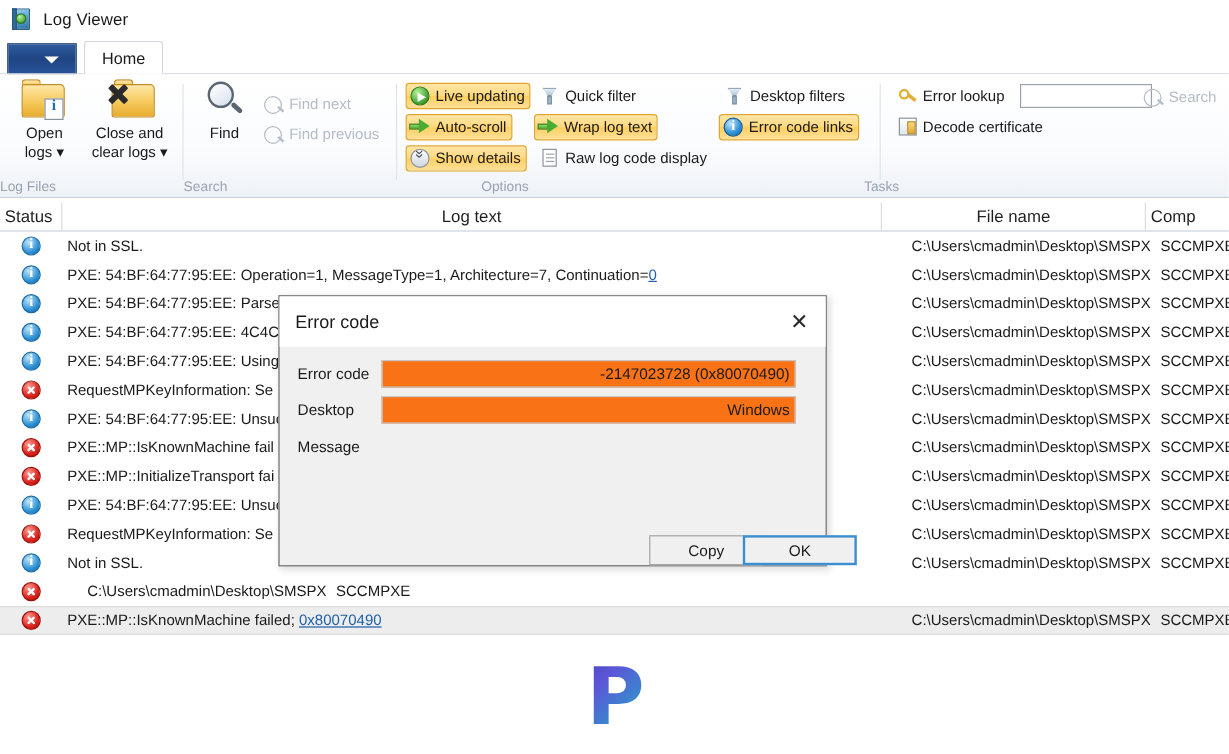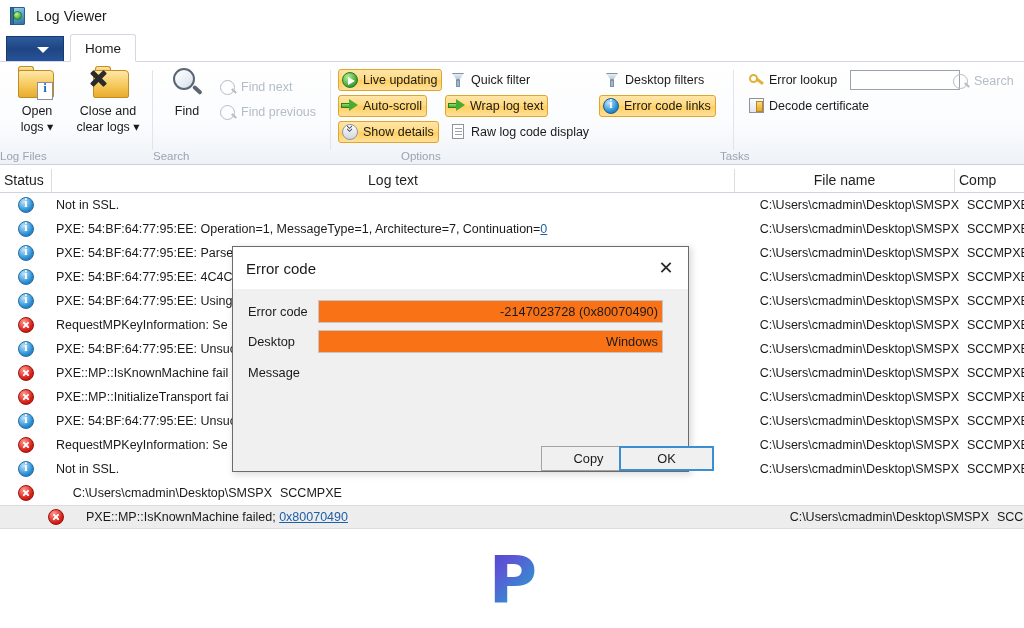--- a/index.html
+++ b/index.html
@@ -620,21 +620,21 @@
         <div class="file-cell">C:\Users\cmadmin\Desktop\SMSPX</div>
         <div class="comp-cell">SCCMPXE</div>
       </div>
       <div class="row" style="top: 288px;">
         <div class="status-cell">
           <div class="st-error"></div>
         </div>
         <div class="file-cell">C:\Users\cmadmin\Desktop\SMSPX</div>
         <div class="comp-cell">SCCMPXE</div>
       </div>
-      <div class="row selected" style="top: 312px; padding-left: 30px;">
+      <div class="row selected" style="top: 312px;">
         <div class="status-cell">
           <div class="st-error"></div>
         </div>
         <div class="logtext-cell">PXE::MP::IsKnownMachine failed; <span class="lnk">0x80070490</span></div>
         <div class="file-cell">C:\Users\cmadmin\Desktop\SMSPX</div>
         <div class="comp-cell">SCCMPXE</div>
       </div>
     </div>
 
   <div class="dlg-shadow"></div>

